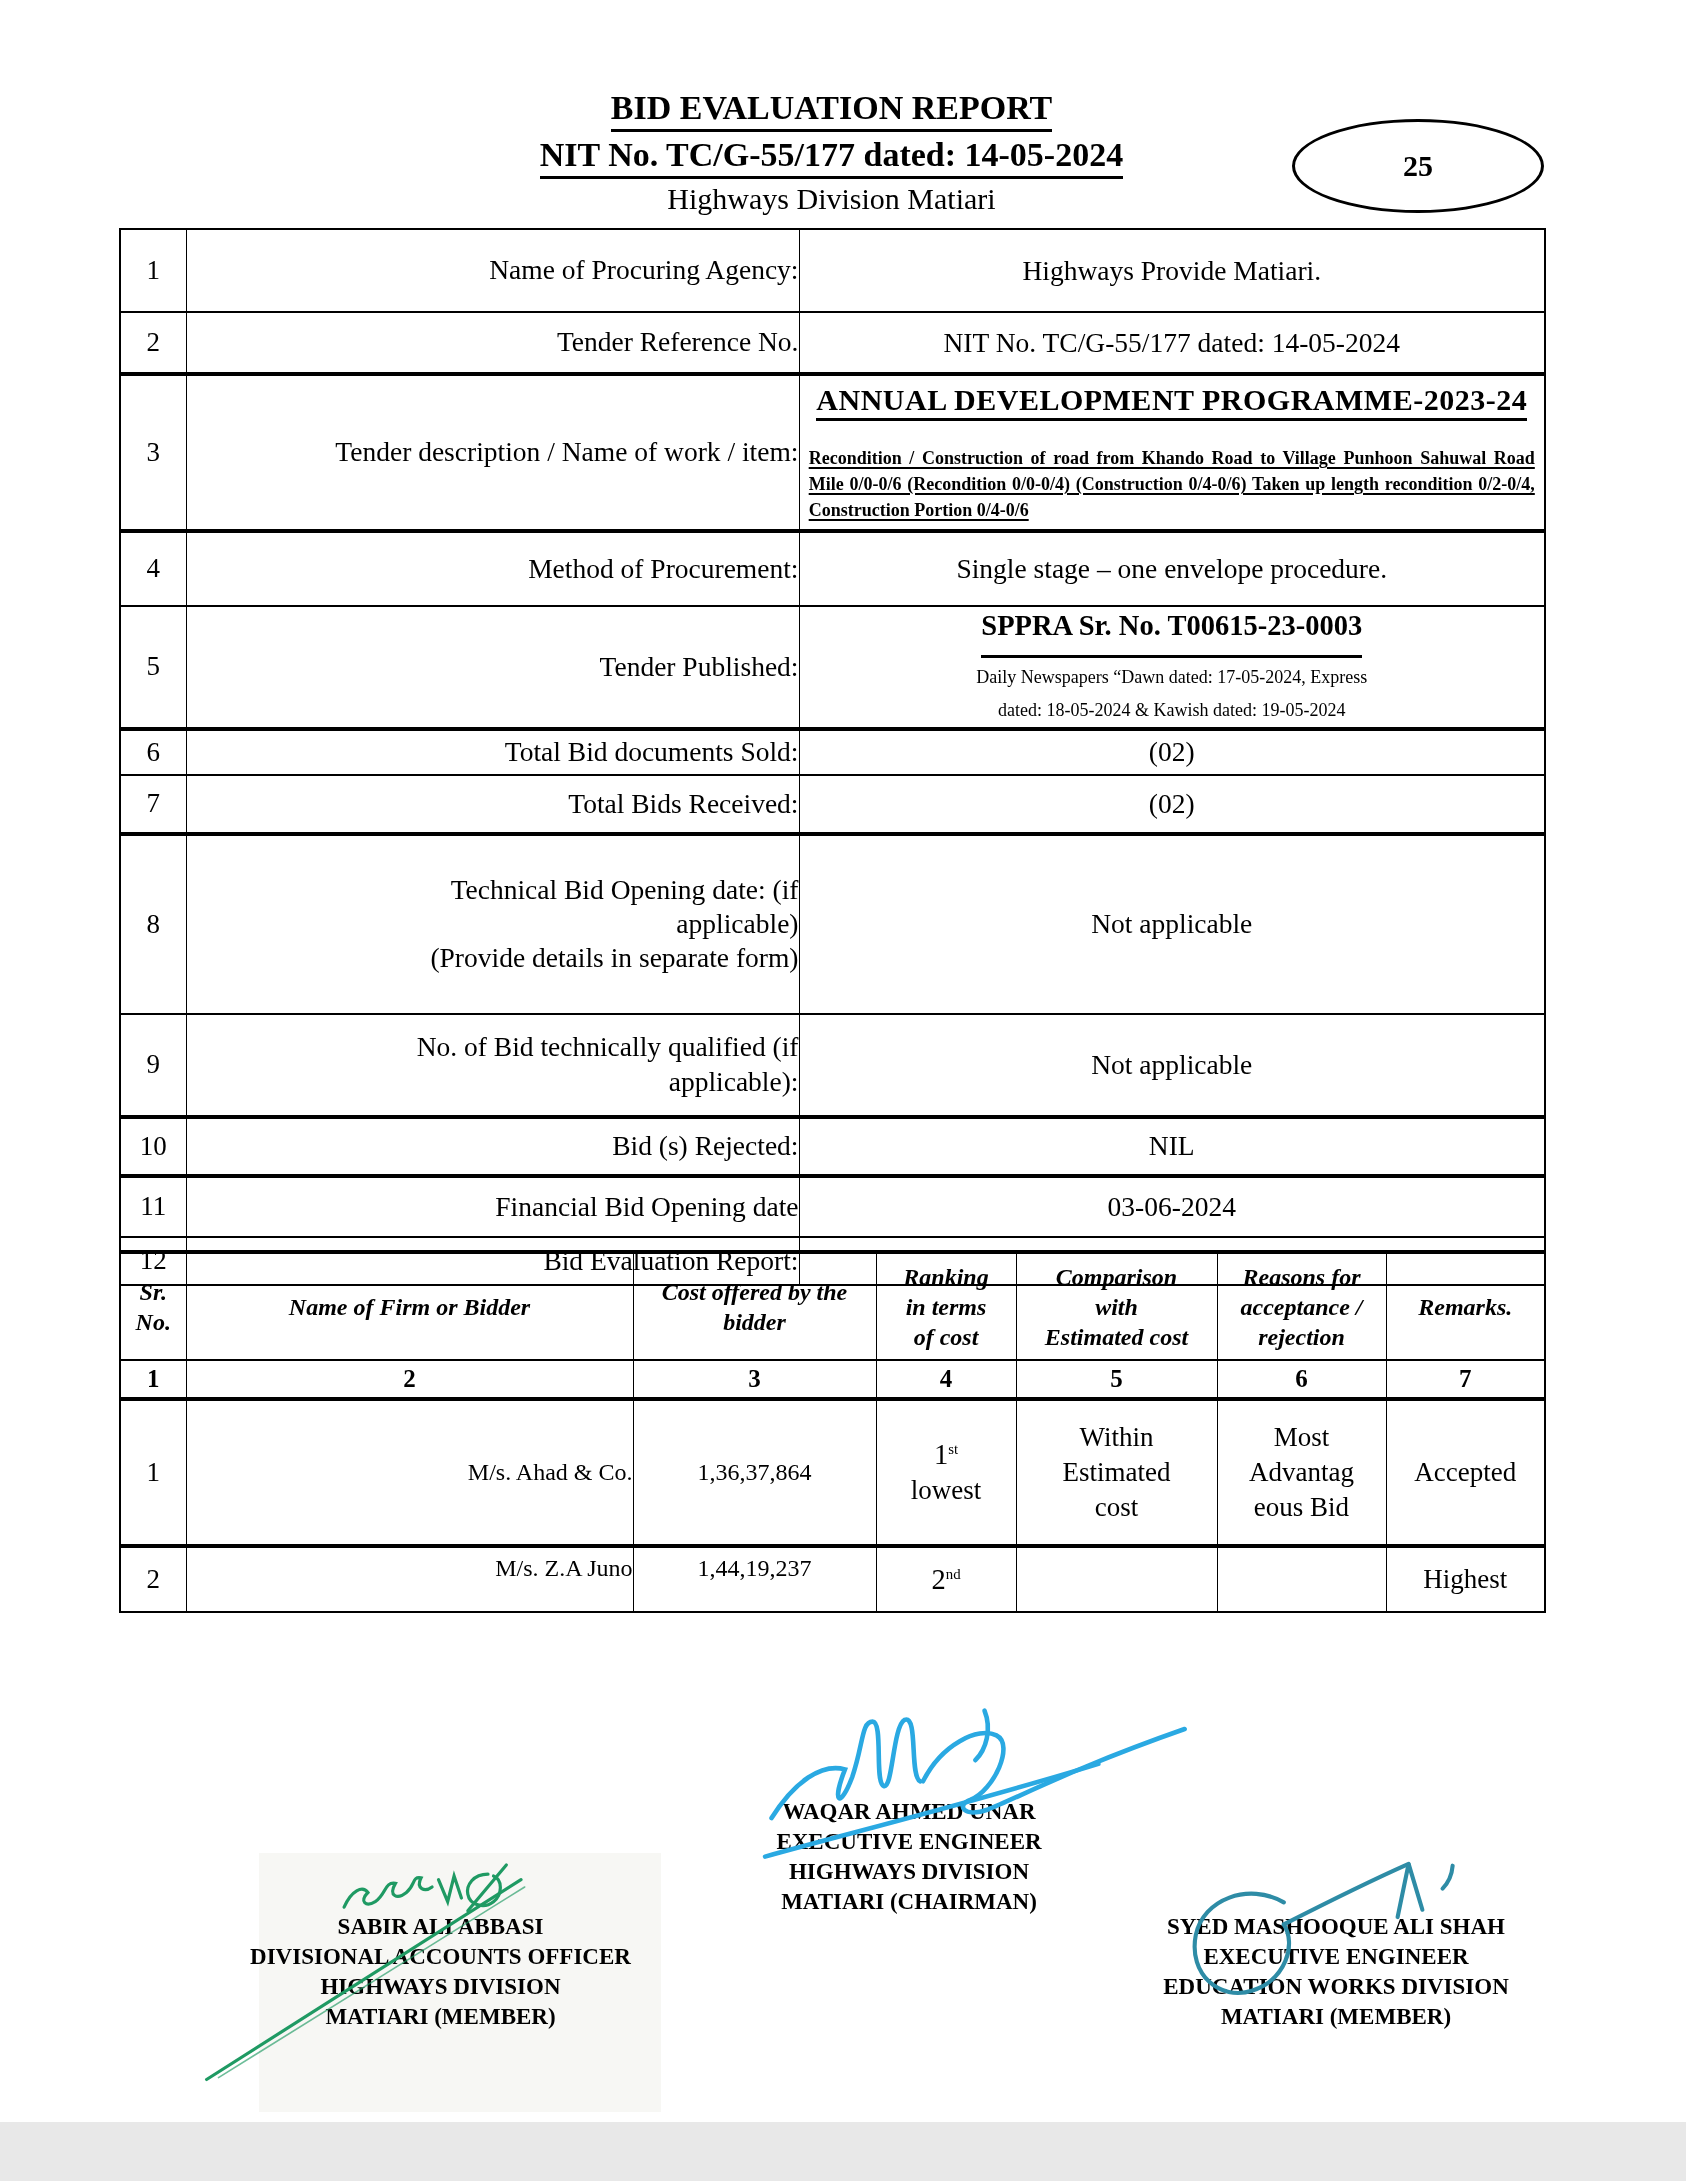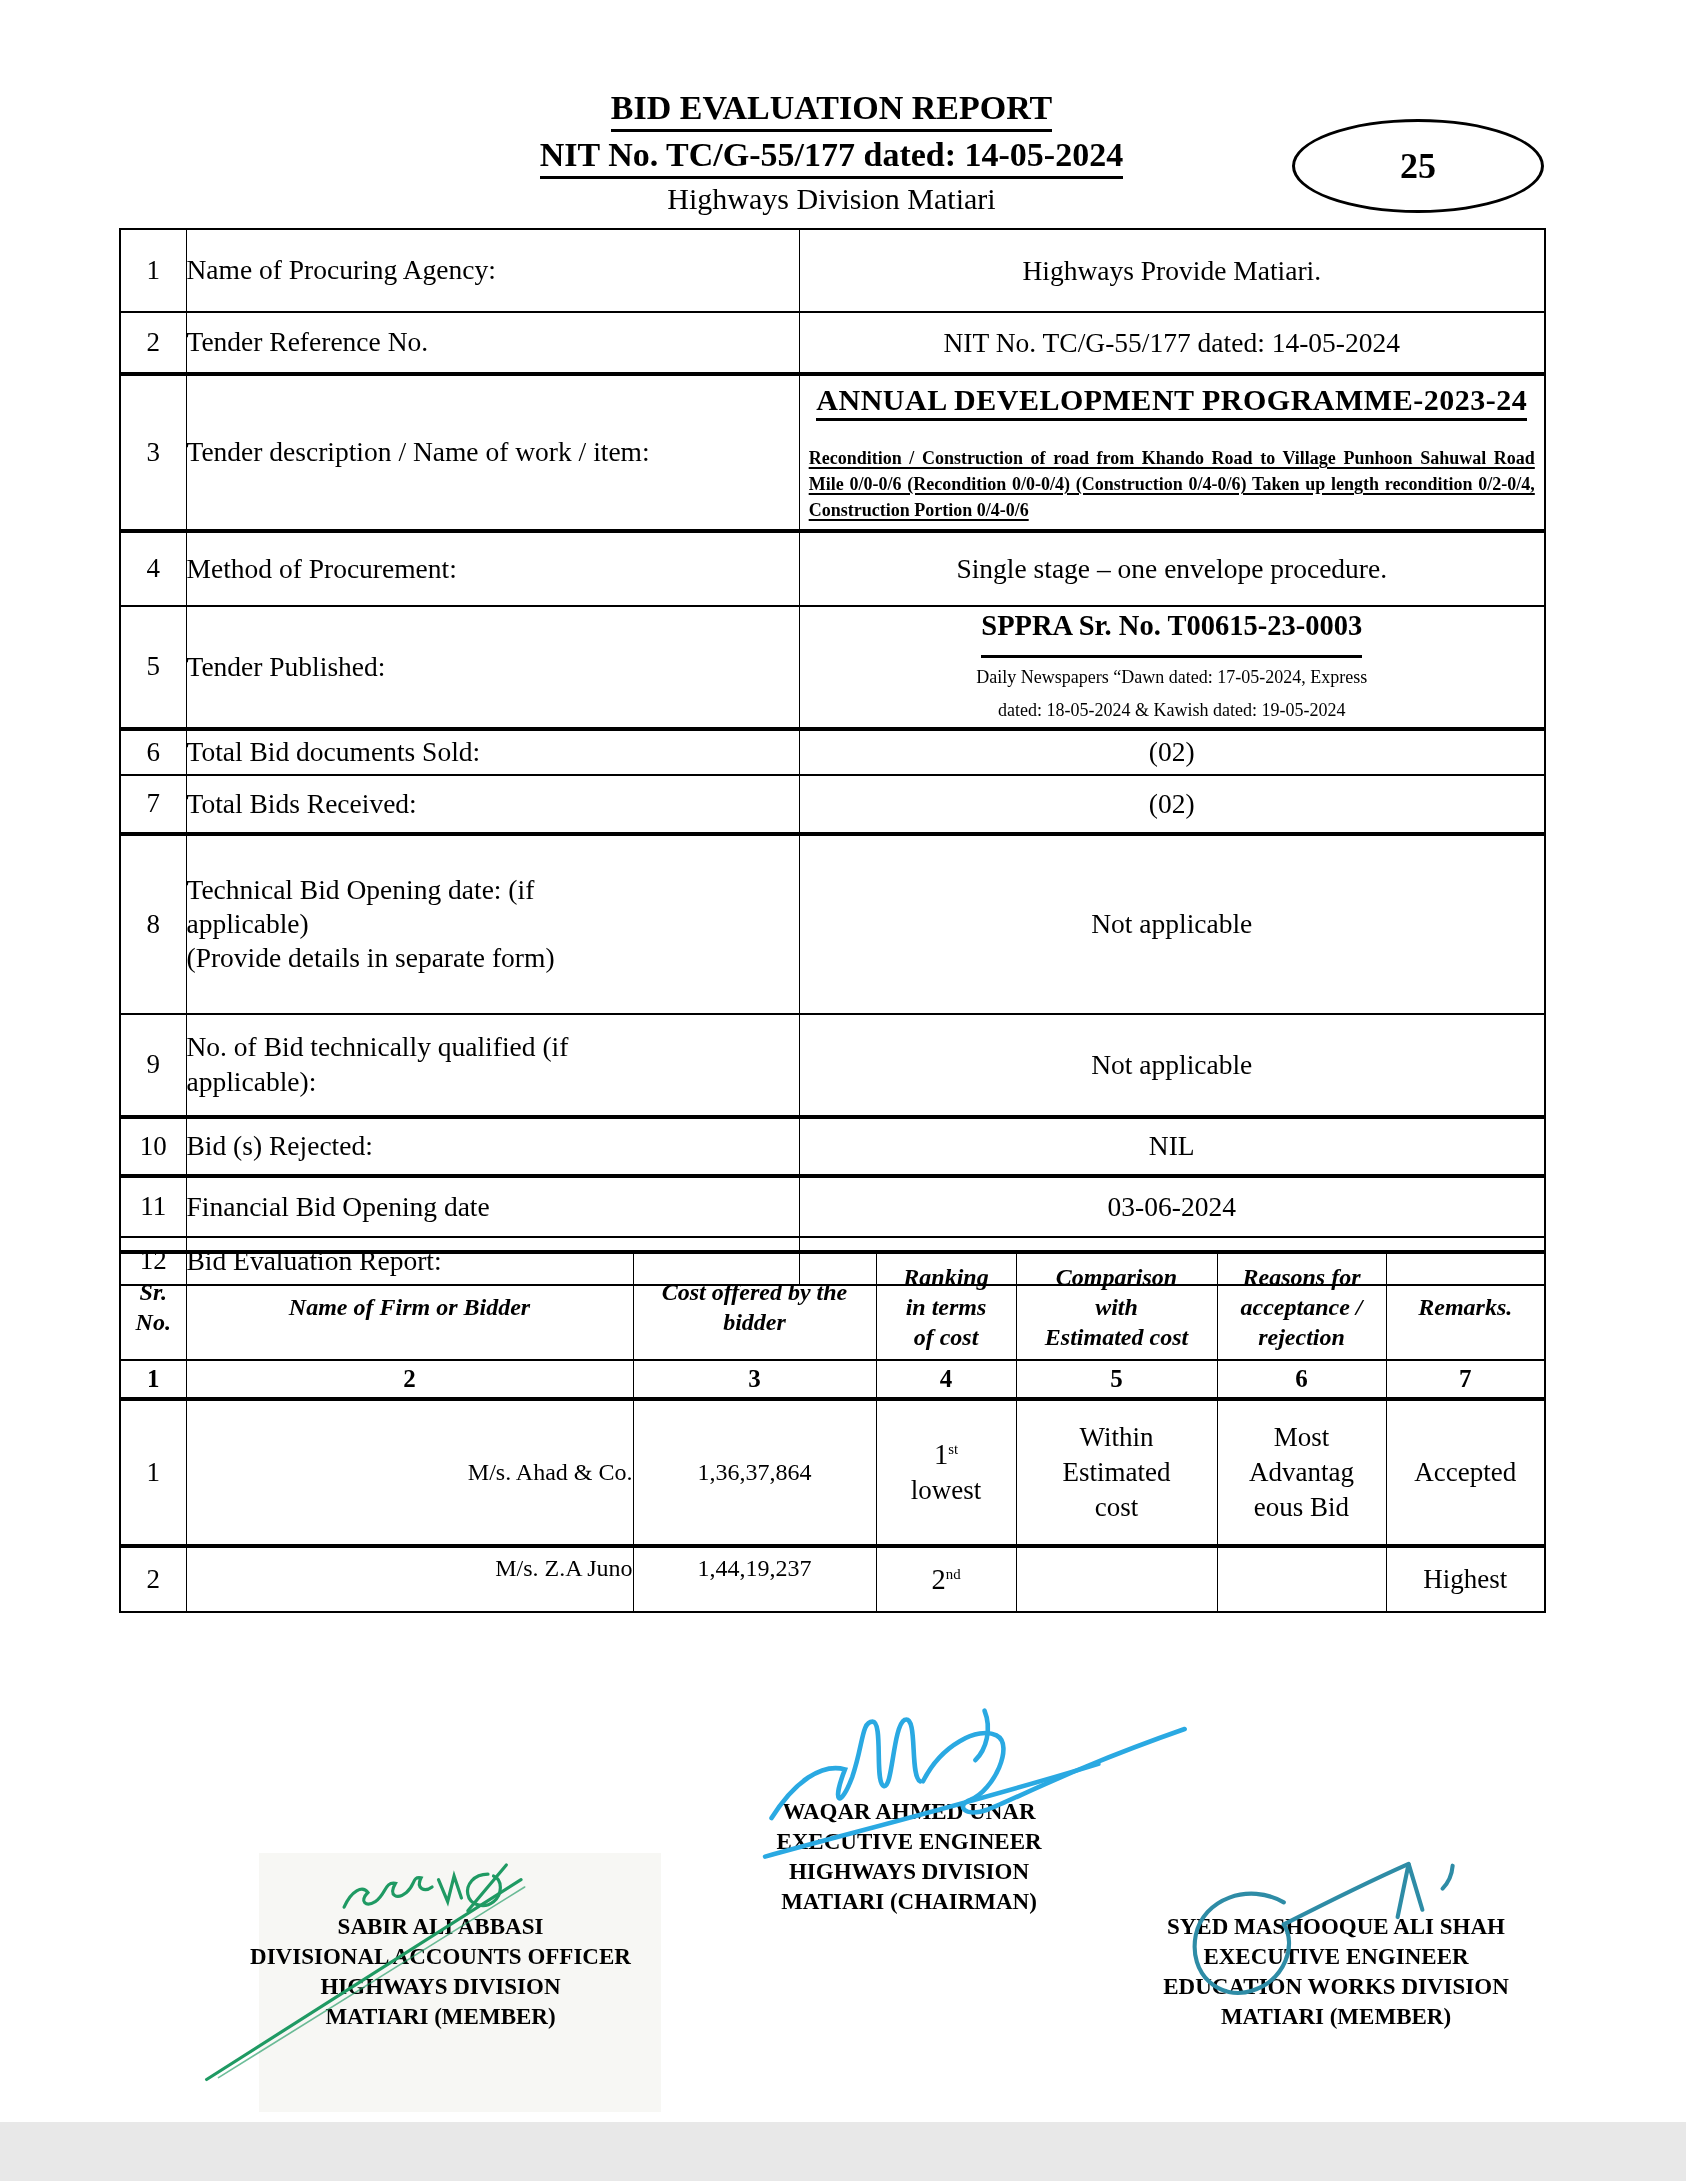--- a/index.html
+++ b/index.html
@@ -11,33 +11,33 @@
   
   .doc-header{position:absolute;left:119px;top:88px;width:1425px;text-align:center;line-height:1.18;}
   .title-line1{font-size:34px;font-weight:bold;display:inline-block;border-bottom:3.7px solid #000;padding-bottom:0.9px;}
   .title-line2{font-size:34px;font-weight:bold;display:inline-block;border-bottom:3.7px solid #000;padding-bottom:0.9px;margin-top:2.8px;}
   .title-line3{font-size:30px;margin-top:1.8px;}
   .doc-header > div{display:block;}
   .page-badge{
     position:absolute;left:1292px;top:119px;width:246px;height:88px;
     border:3.7px solid #000;border-radius:50%;
     display:flex;align-items:center;justify-content:center;
-    font-size:36px;font-weight:bold;
+    font-size:30px;font-weight:bold;
   }
   
   table{border-collapse:collapse;table-layout:fixed;}
   .info-table{position:absolute;left:119px;top:228px;width:1425px;}
   .bid-table{position:absolute;left:119px;top:1250px;width:1425px;}
   td,th{border:1.8px solid #000;padding:0;overflow:hidden;}
   tr{border-top:2.8px solid #000;border-bottom:2.8px solid #000;}
   .outer{border:2.8px solid #000;}
   tr.hb{border-top:4.6px solid #000;}
   .bid-table tr.hbb{border-bottom:4.6px solid #000;}
   .num-cell{text-align:center;font-size:27px;vertical-align:middle;}
-  .label-cell{text-align:left;font-size:27.5px;vertical-align:middle;white-space:pre-line;line-height:1.25;}
+  .label-cell{text-align:right;font-size:27.5px;vertical-align:middle;white-space:pre-line;line-height:1.25;}
   .value-cell{text-align:center;font-size:27.5px;vertical-align:middle;line-height:1.3;}
   .adp-cell{vertical-align:top;text-align:center;}
   .adp-heading{display:inline-block;margin-top:7.3px;font-size:30px;font-weight:bold;letter-spacing:0.5px;border-bottom:3.7px solid #000;padding-bottom:0.9px;}
   .adp-detail{margin:24px 9.2px 5.5px 9.2px;font-size:18px;font-weight:bold;line-height:26px;text-align:justify;text-decoration:underline;text-decoration-thickness:1.8px;text-underline-offset:2.8px;}
   .sppra-heading{display:inline-block;font-size:28.5px;font-weight:bold;border-bottom:3.7px solid #000;padding-bottom:11px;}
   .pub-detail{font-size:18px;line-height:33px;white-space:pre-line;margin-top:3px;}
   
   .bid-th{font-size:24px;font-weight:bold;font-style:italic;text-align:center;vertical-align:middle;white-space:pre-line;line-height:30px;}
   .col-num{font-size:25px;font-weight:bold;text-align:center;vertical-align:middle;}
   .firm-cell{font-size:24px;text-align:right;padding-left:28px;vertical-align:middle;}

